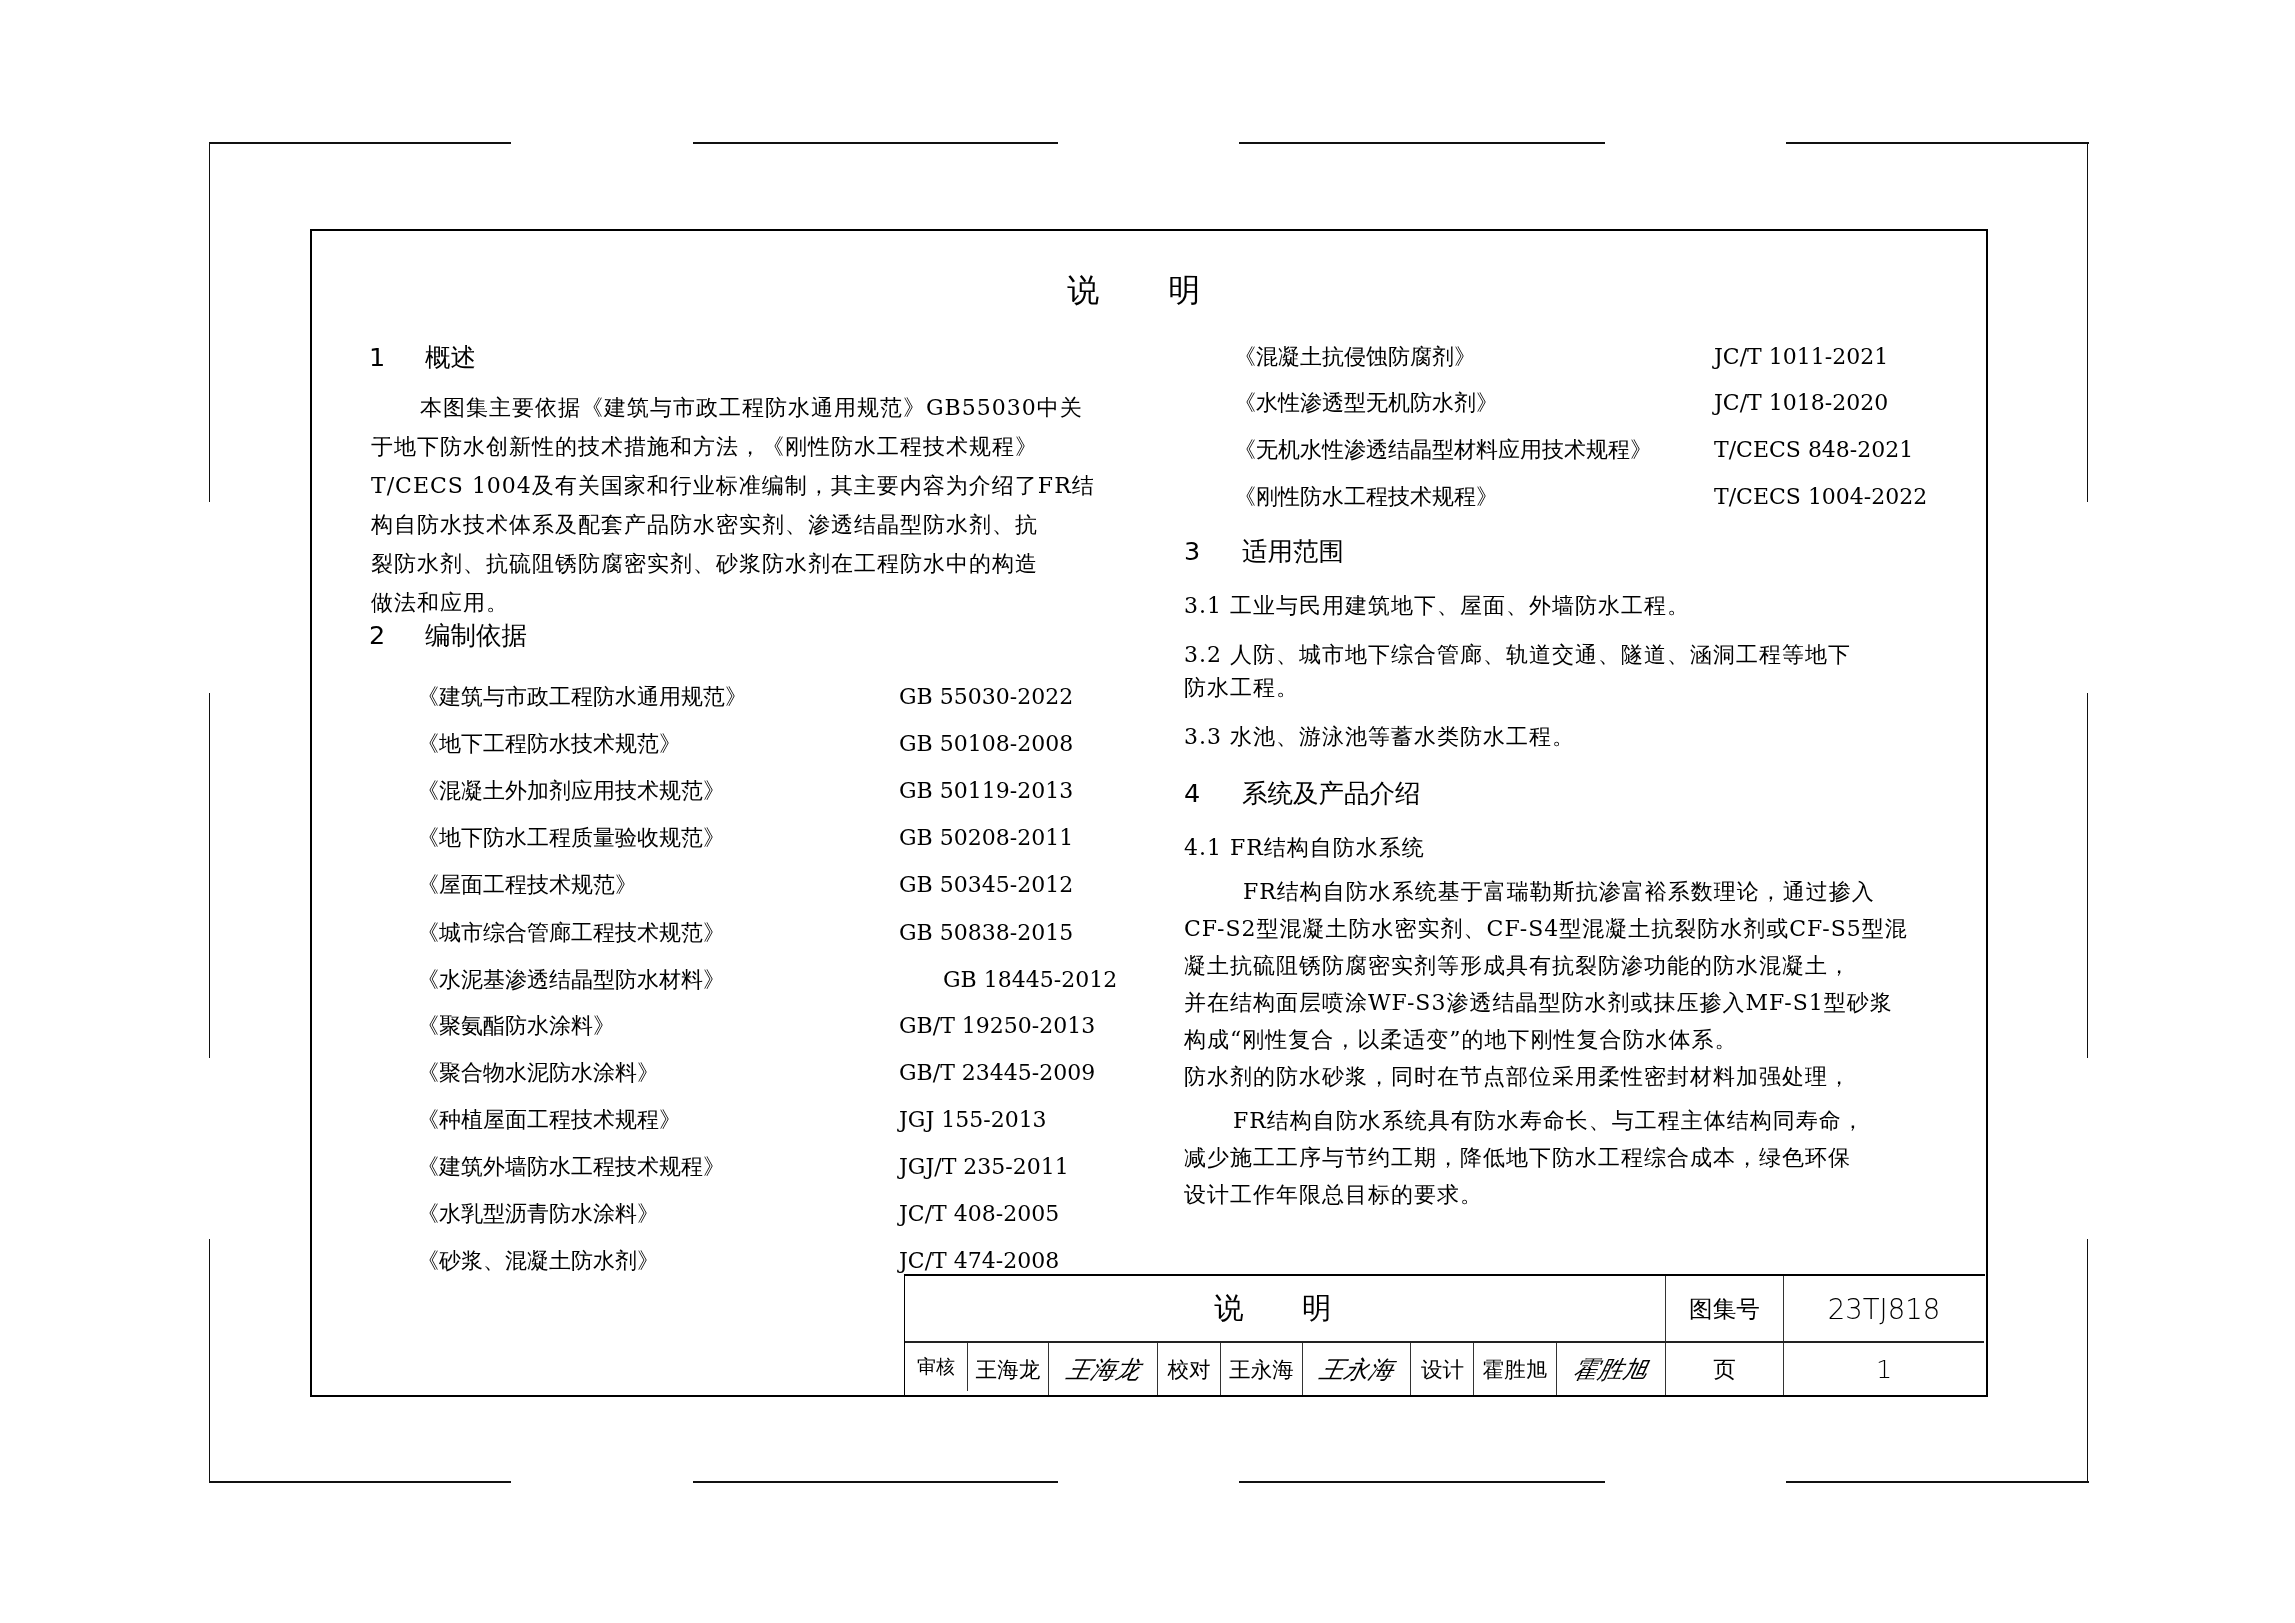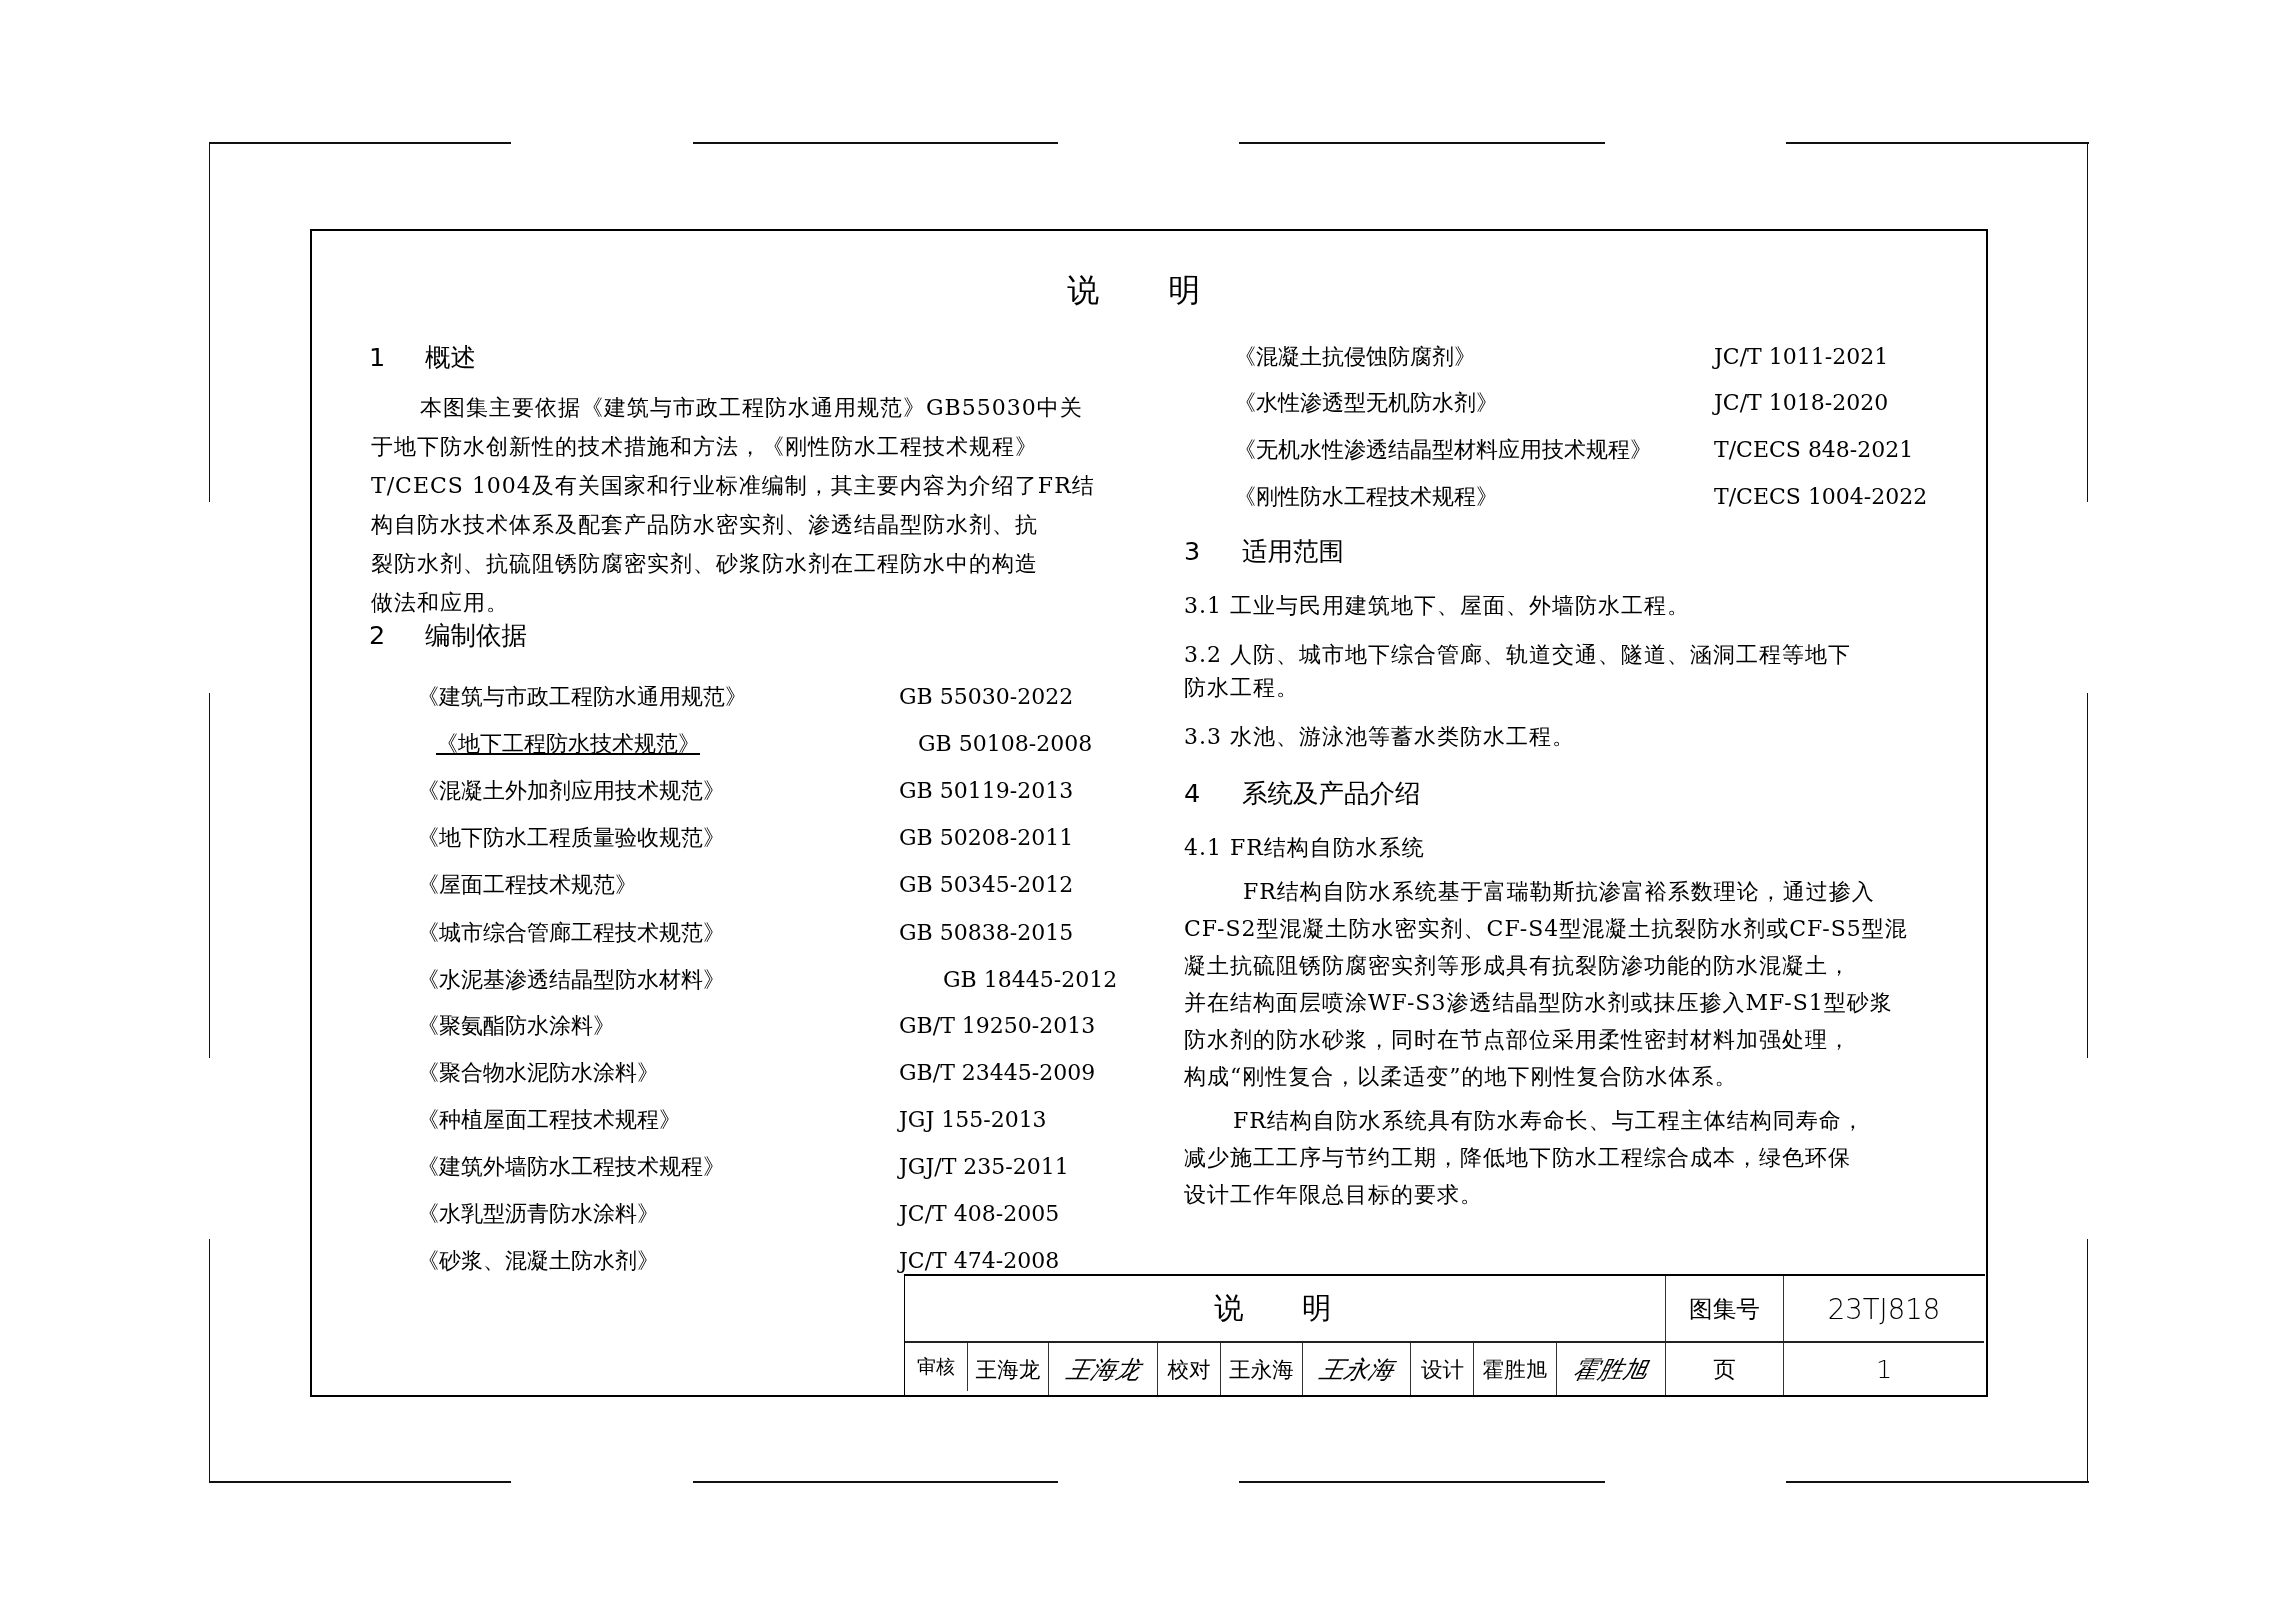--- a/index.html
+++ b/index.html
@@ -72,21 +72,21 @@
 <div class="h1" style="left:369px;top:621px;width:245px;height:29.4px;">
   <span class="num">2</span>
   <span class="txt" style="left:56px;">编制依据</span>
 </div>
 
 <div>
   <div class="ref" style="left:417px;top:683px;">
     <span>《建筑与市政工程防水通用规范》</span>
     <span class="code" style="left:482px;">GB 55030-2022</span>
   </div>
-  <div class="ref" style="left:436px;top:730px;text-decoration:underline;">
+  <div class="ref" style="left:417px;top:730px;">
     <span>《地下工程防水技术规范》</span>
     <span class="code" style="left:482px;">GB 50108-2008</span>
   </div>
   <div class="ref" style="left:417px;top:777px;">
     <span>《混凝土外加剂应用技术规范》</span>
     <span class="code" style="left:482px;">GB 50119-2013</span>
   </div>
   <div class="ref" style="left:417px;top:824px;">
     <span>《地下防水工程质量验收规范》</span>
     <span class="code" style="left:482px;">GB 50208-2011</span>
@@ -167,22 +167,22 @@
   <span class="num">4</span>
   <span class="txt" style="left:58px;">系统及产品介绍</span>
 </div>
 <div class="sub" style="left:1184px;top:832px;">4.1 FR结构自防水系统</div>
 
 <div class="para para-r" style="left:1184px;top:873px;width:736px;">
   <span class="line" style="padding-left:59px;">FR结构自防水系统基于富瑞勒斯抗渗富裕系数理论，通过掺入</span>
   <span class="line">CF-S2型混凝土防水密实剂、CF-S4型混凝土抗裂防水剂或CF-S5型混</span>
   <span class="line">凝土抗硫阻锈防腐密实剂等形成具有抗裂防渗功能的防水混凝土，</span>
   <span class="line">并在结构面层喷涂WF-S3渗透结晶型防水剂或抹压掺入MF-S1型砂浆</span>
+  <span class="line">构成“刚性复合，以柔适变”的地下刚性复合防水体系。</span>
   <span class="line">防水剂的防水砂浆，同时在节点部位采用柔性密封材料加强处理，</span>
-  <span class="line">构成“刚性复合，以柔适变”的地下刚性复合防水体系。</span>
 </div>
 <div class="para para-r" style="left:1184px;top:1102px;width:736px;">
   <span class="line" style="padding-left:49px;">FR结构自防水系统具有防水寿命长、与工程主体结构同寿命，</span>
   <span class="line">减少施工工序与节约工期，降低地下防水工程综合成本，绿色环保</span>
   <span class="line">设计工作年限总目标的要求。</span>
 </div>
 
 <div class="tb">
 
   <div class="tb-cell" style="left:0;top:0;width:761px;height:65px;font-size:29.4px;letter-spacing:24.5px;">

